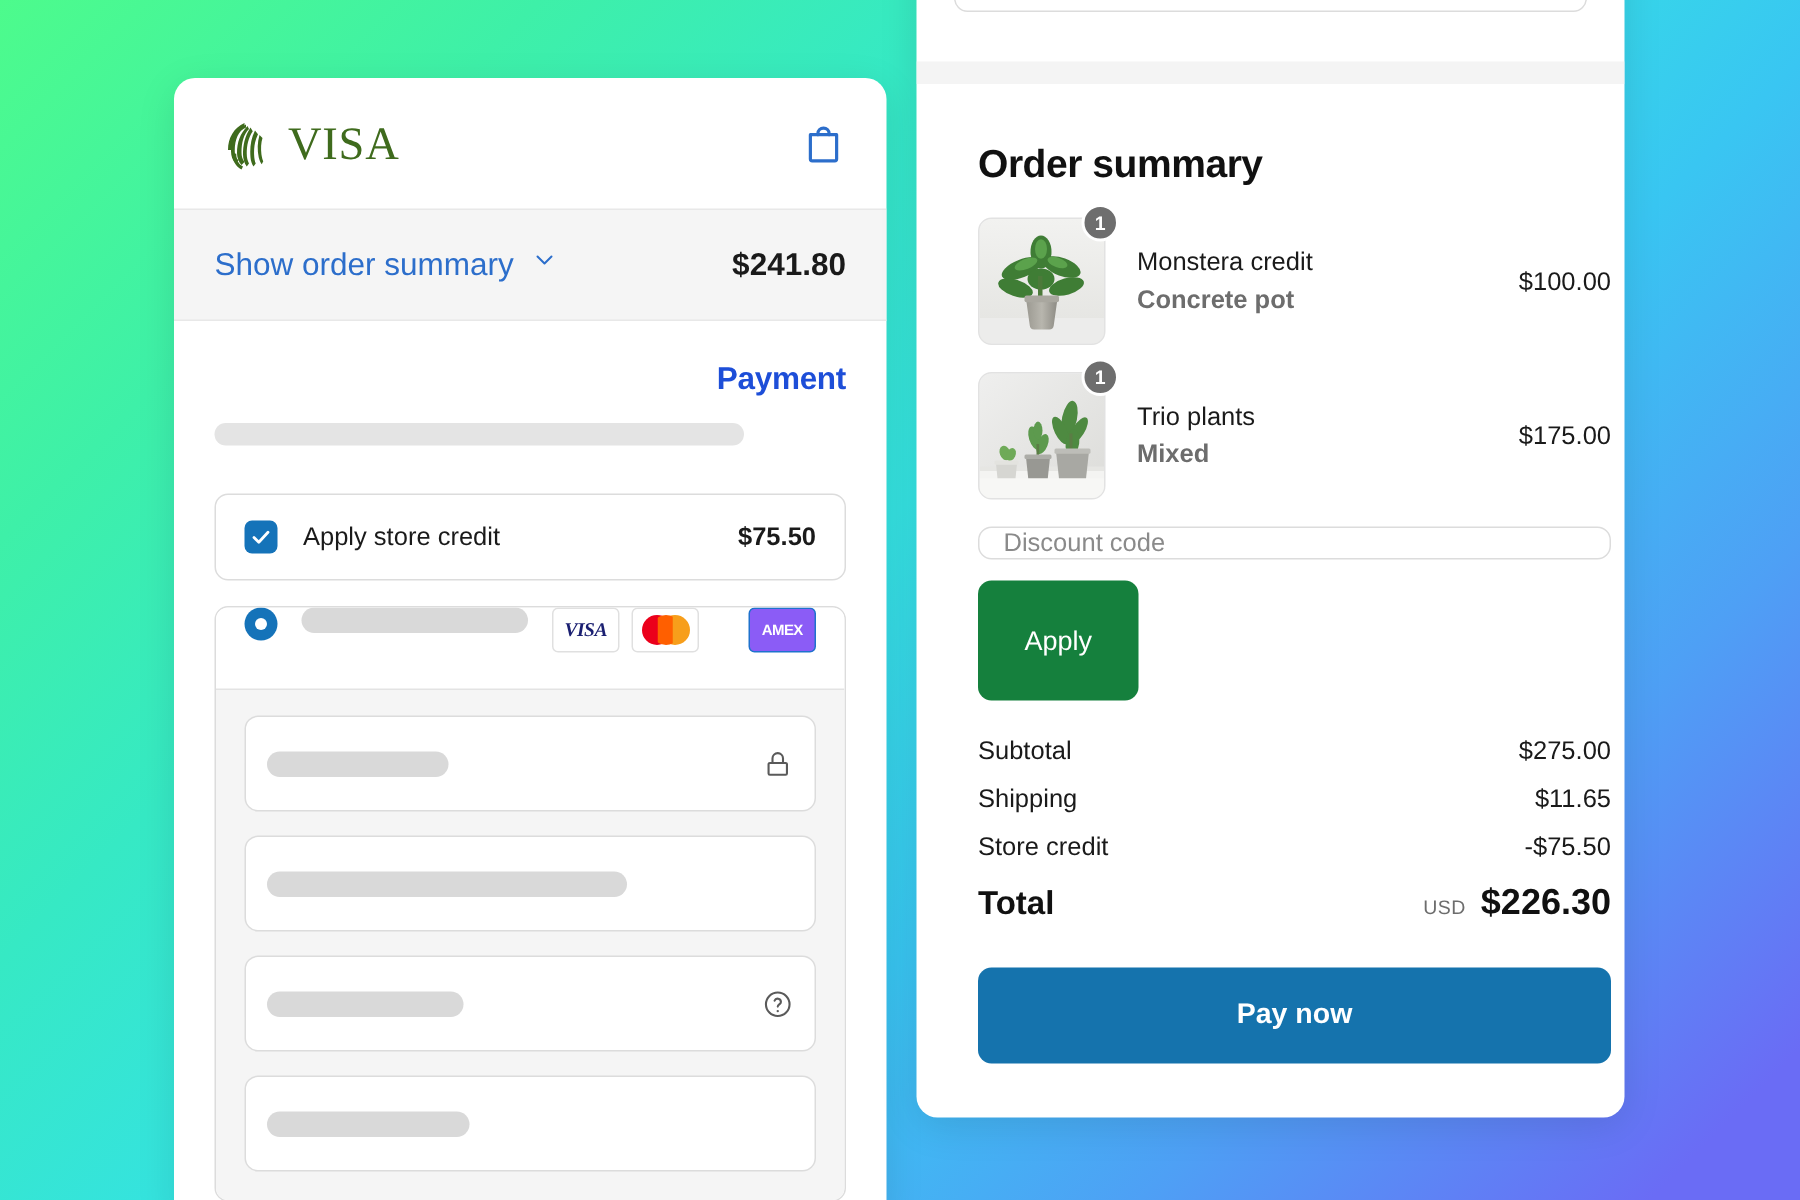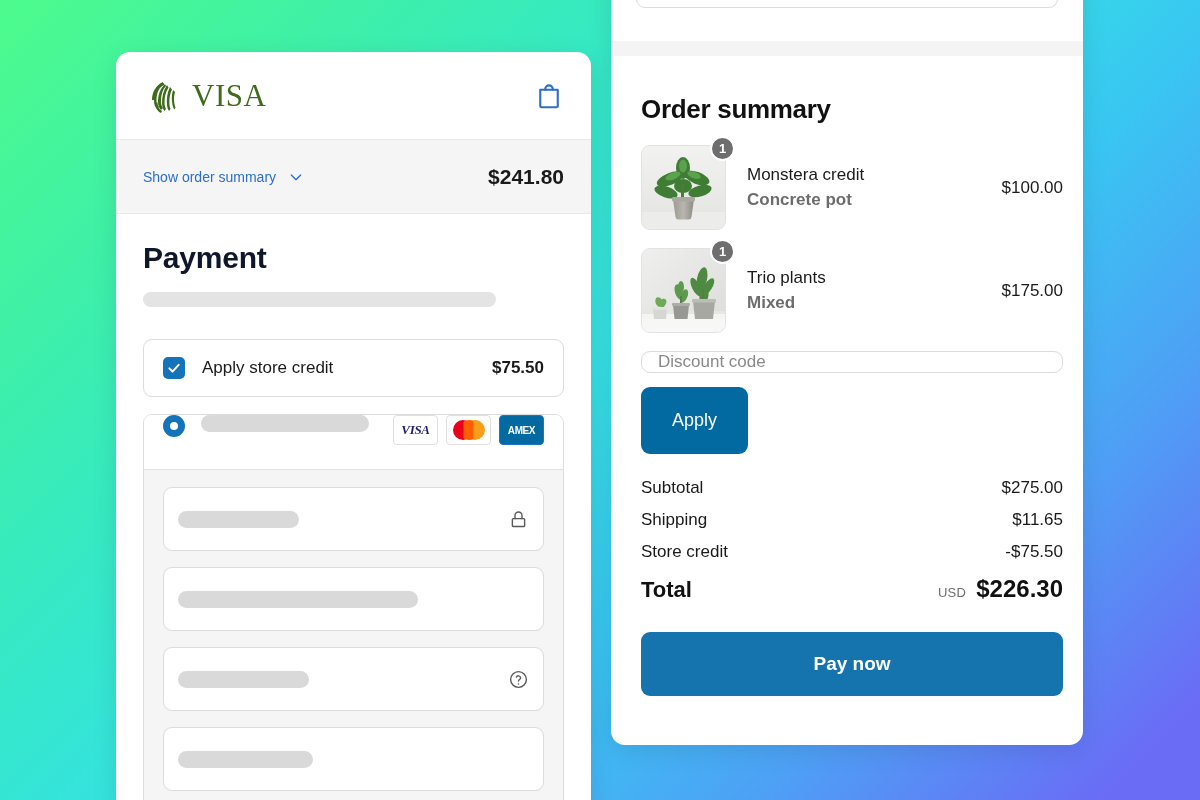--- a/index.html
+++ b/index.html
@@ -69,42 +69,42 @@
     background: #f5f5f5;
     border-bottom: 1px solid #e8e8e8;
     display: flex;
     align-items: center;
     justify-content: space-between;
     padding: 0 27px;
   }
 
   .summary-toggle {
     display: flex;
-    align-items: center;
     gap: 12px;
     color: #2c6ecb;
-    font-size: 14px;
+    font-size: 21px;
     cursor: pointer;
   }
 
   .chev { display: block; }
 
   .summary-total {
     font-size: 21px;
     font-weight: bold;
     color: #1a1a1a;
   }
 
   .payment-body { padding: 27px; }
 
   .payment-title {
-    font-size: 30px;
-    font-weight: bold;
-    color: #0f172a;
+    font-size: 21px;
+    font-weight: bold;
+    color: #1d4ed8;
     letter-spacing: -0.2px;
+    text-align: right;
   }
 
   .skeleton {
     background: #e4e4e4;
     border-radius: 8px;
     height: 15px;
   }
 
   .sub-skel { width: 353px; margin-top: 17px; }
 
@@ -186,21 +186,21 @@
   .brand-chip {
     width: 45px; height: 30px;
     border-radius: 4px;
     border: 1px solid #e0e0e0;
     background: #fff;
     display: flex;
     align-items: center;
     justify-content: center;
     overflow: hidden;
   }
-  .brand-chip.amex { background: #0369a1; border-color: #1f72cd; }
+  .brand-chip.amex { background: #8b5cf6; border-color: #1f72cd; margin-left: 25px; }
 
   .visa-txt {
     font-family: "Liberation Serif", serif;
     font-style: italic;
     font-weight: bold;
     font-size: 13px;
     color: #1a1f71;
     letter-spacing: -0.3px;
   }
 
@@ -277,21 +277,21 @@
   .panel-divider {
     position: absolute;
     left: 0; top: 111px;
     width: 100%;
     height: 15px;
     background: #f4f4f4;
   }
 
   .panel-body {
     position: absolute;
-    left: 5px; top: 126px;
+    left: 16px; top: 126px;
     width: 100%;
     padding: 38px 25px 0;
   }
 
   .order-title {
     font-size: 26px;
     font-weight: bold;
     color: #111;
     letter-spacing: -0.3px;
   }
@@ -355,24 +355,24 @@
     font-size: 17px;
     color: #1a1a1a;
     font-family: "Liberation Sans", sans-serif;
     outline: none;
     background: #fff;
   }
   .discount-input::placeholder { color: #8a8a8a; }
 
   .apply-btn {
     width: 107px;
-    height: 67px;
+    height: 80px;
     border: none;
     border-radius: 9px;
-    background: #0369a1;
+    background: #15803d;
     color: #fff;
     font-size: 18px;
     font-family: "Liberation Sans", sans-serif;
     cursor: pointer;
   }
 
   .totals { margin-top: 24px; }
 
   .total-line {
     display: flex;

